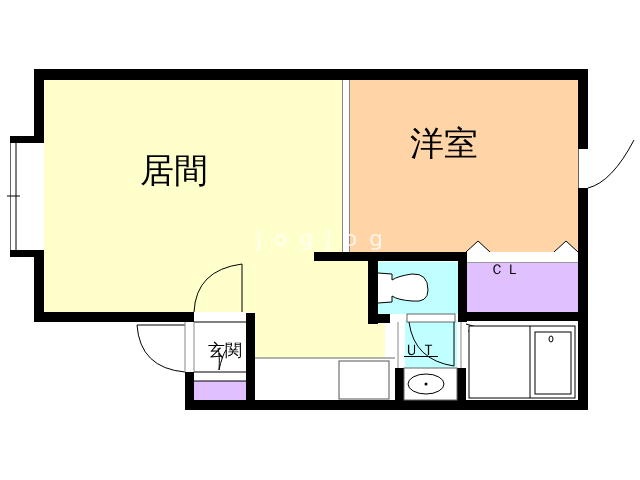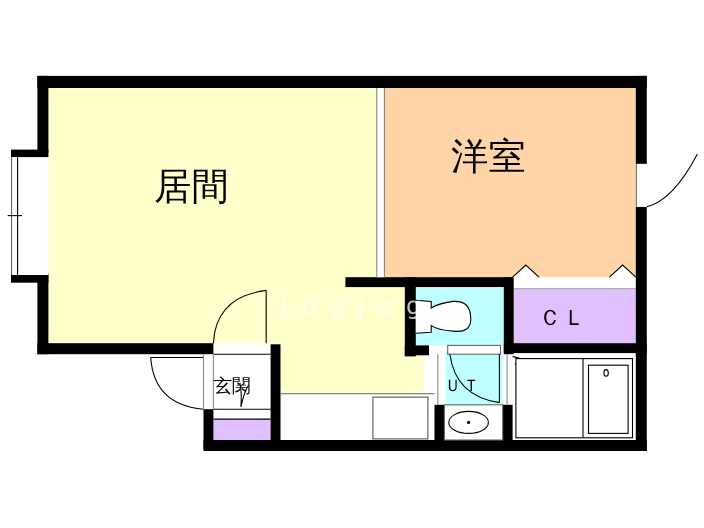--- a/index.html
+++ b/index.html
@@ -95,23 +95,23 @@
 
   <line x1="461" y1="322" x2="461" y2="368" stroke="#888" stroke-width="1"></line>
   <path d="M466 324 L480 328 L468 331" fill="#fff" stroke="#000" stroke-width="1"></path>
 
   <rect x="469" y="326" width="106" height="72" fill="#fff" stroke="#000" stroke-width="1"></rect>
   <line x1="530" y1="326" x2="530" y2="398" stroke="#000" stroke-width="1"></line>
   <rect x="535" y="332" width="36" height="62" fill="#fff" stroke="#000" stroke-width="1"></rect>
   <ellipse cx="551" cy="339" rx="2" ry="3" fill="#fff" stroke="#000" stroke-width="1"></ellipse>
 </svg>
 
-<div class="watermark" style="left:256px;top:226px;margin-top:40px;">jogjog</div>
+<div class="watermark" style="left:256px;top:226px;">jogjog</div>
 
 <div class="label big" style="left:140px;top:152px;width:110px;">
   <div>居間</div>
 </div>
 <div class="label big" style="left:410px;top:125px;width:100px;text-align:left;">
   <div>洋室</div>
 </div>
-<div class="label small" style="left:490px;top:278px;width:70px;font-size:20px;letter-spacing:2px;">ＣＬ</div>
-<div class="label small" style="left:404px;top:342px;width:52px;font-size:15px;letter-spacing:2px;">ＵＴ</div>
-<div class="label jp-small" style="left:194px;top:342px;width:52px;font-family:Liberation Serif, serif;">玄関</div>
+<div class="label small" style="left:490px;top:262px;width:70px;font-size:14px;letter-spacing:2px;">ＣＬ</div>
+<div class="label small" style="left:404px;top:342px;width:52px;font-size:15px;letter-spacing:2px;text-decoration:underline;">ＵＴ</div>
+<div class="label jp-small" style="left:208px;top:342px;width:52px;font-family:Liberation Serif, serif;">玄関</div>
 
 </body></html>

